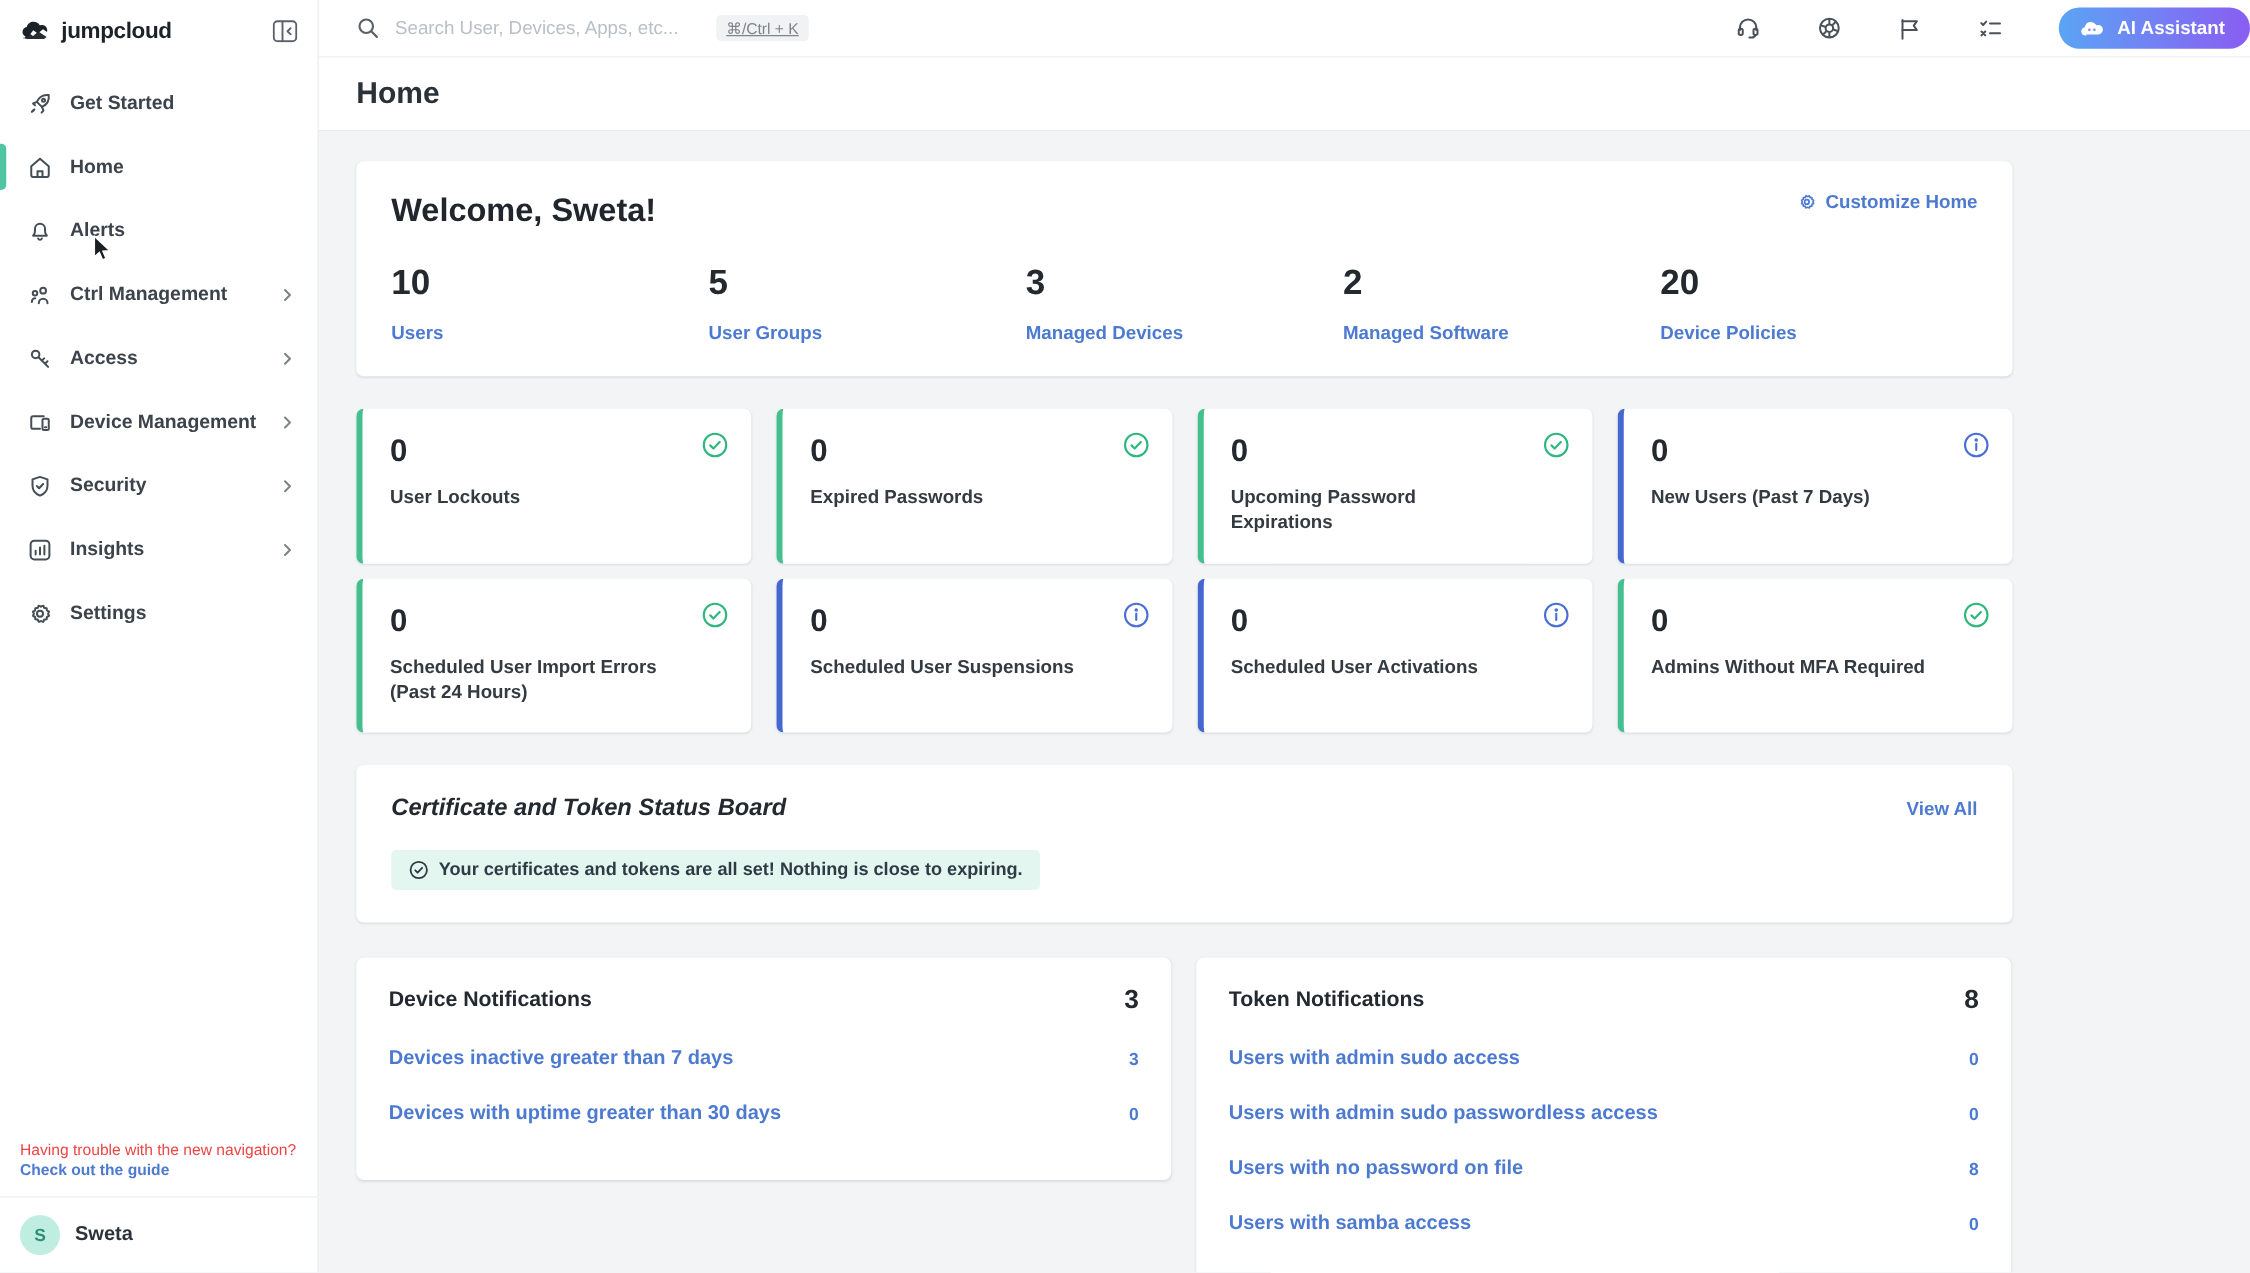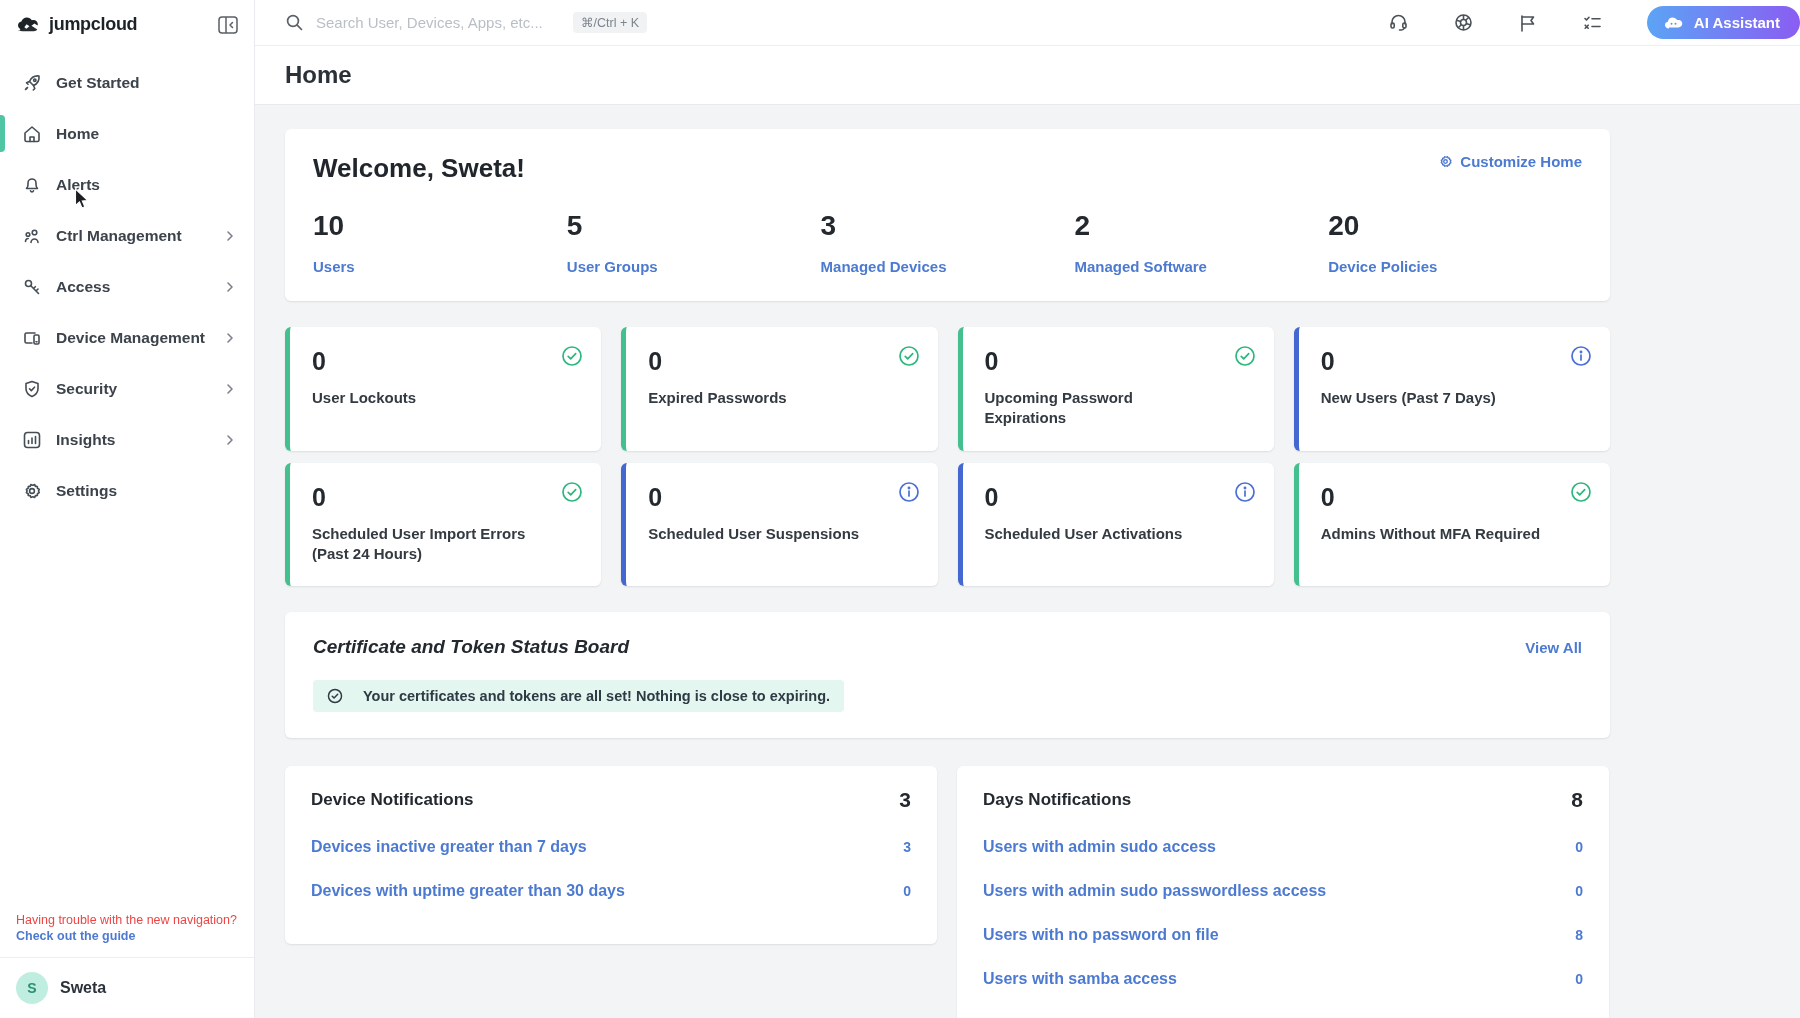--- a/index.html
+++ b/index.html
@@ -54,21 +54,21 @@
     display:flex; align-items:center; padding:0 14px 0 30px;
   }
   .search-wrap { display:flex; align-items:center; gap:12px; flex:0 0 auto; }
   .search-input {
     border:none; outline:none; font-size:15px; width:245px;
     font-family:"Liberation Sans", sans-serif; color:#3a424a; background:transparent;
   }
   .search-input::placeholder { color:#b9bfc6; }
   .kbd-badge {
     background:#f0f2f4; color:#7d848c; border-radius:4px;
-    font-size:12.5px; padding:3px 8px; white-space:nowrap;
+    font-size:12.5px; padding:3px 8px; white-space:nowrap;text-decoration:underline;
   }
   .topbar-right { margin-left:auto; display:flex; align-items:center; gap:44px; }
   .top-icon { color:#4a5158; display:flex; cursor:pointer; }
   .ai-btn {
     display:flex; align-items:center; gap:9px;
     background:linear-gradient(90deg,#5ba4f5,#8a5df2);
     color:#fff; font-size:15px; font-weight:700;
     border:none; border-radius:18px; padding:8px 20px 8px 16px;
     margin-right:-14px; cursor:pointer; font-family:"Liberation Sans", sans-serif;
   }
@@ -112,21 +112,21 @@
   .status-icon { position:absolute; top:18px; right:18px; display:flex; }
   .status-card.ok .status-icon   { color:#2eb67d; }
   .status-card.info .status-icon { color:#4a6fd4; }
 
   
   .cert-card { padding:24px 28px 26px 28px; margin-bottom:28px; }
   .cert-head { display:flex; align-items:center; }
   .cert-title { font-size:19px; font-weight:700; color:#23292f;font-style:italic; }
   .view-all { margin-left:auto; color:#4d7ad1; font-size:15px; font-weight:600; cursor:pointer; }
   .cert-banner {
-    margin-top:22px; display:inline-flex; align-items:center; gap:20px;
+    margin-top:22px; display:inline-flex; align-items:center; gap:8px;
     background:#e4f6f0; border-radius:4px; padding:8px 14px;
     font-size:14.5px; font-weight:600; color:#2e3b45;
   }
   .cert-banner .banner-icon { color:#2e3b45; display:flex; }
 
   
   .notif-row-wrap { display:flex; gap:20px; align-items:flex-start; }
   .notif-card { width:652px; padding:22px 26px; }
   .notif-card.tall { min-height:260px; }
   .notif-card.short { min-height:178px; }
@@ -511,21 +511,21 @@
               <span class="notif-value">3</span>
             </div>
             <div class="notif-item">
               <span class="notif-link">Devices with uptime greater than 30 days</span>
               <span class="notif-value">0</span>
             </div>
           </div>
 
           <div class="card notif-card tall">
             <div class="notif-head">
-              <h3 class="notif-title">Days Notifications</h3>
+              <h3 class="notif-title">Token Notifications</h3>
               <span class="notif-count">8</span>
             </div>
             <div class="notif-item">
               <span class="notif-link">Users with admin sudo access</span>
               <span class="notif-value">0</span>
             </div>
             <div class="notif-item">
               <span class="notif-link">Users with admin sudo passwordless access</span>
               <span class="notif-value">0</span>
             </div>

